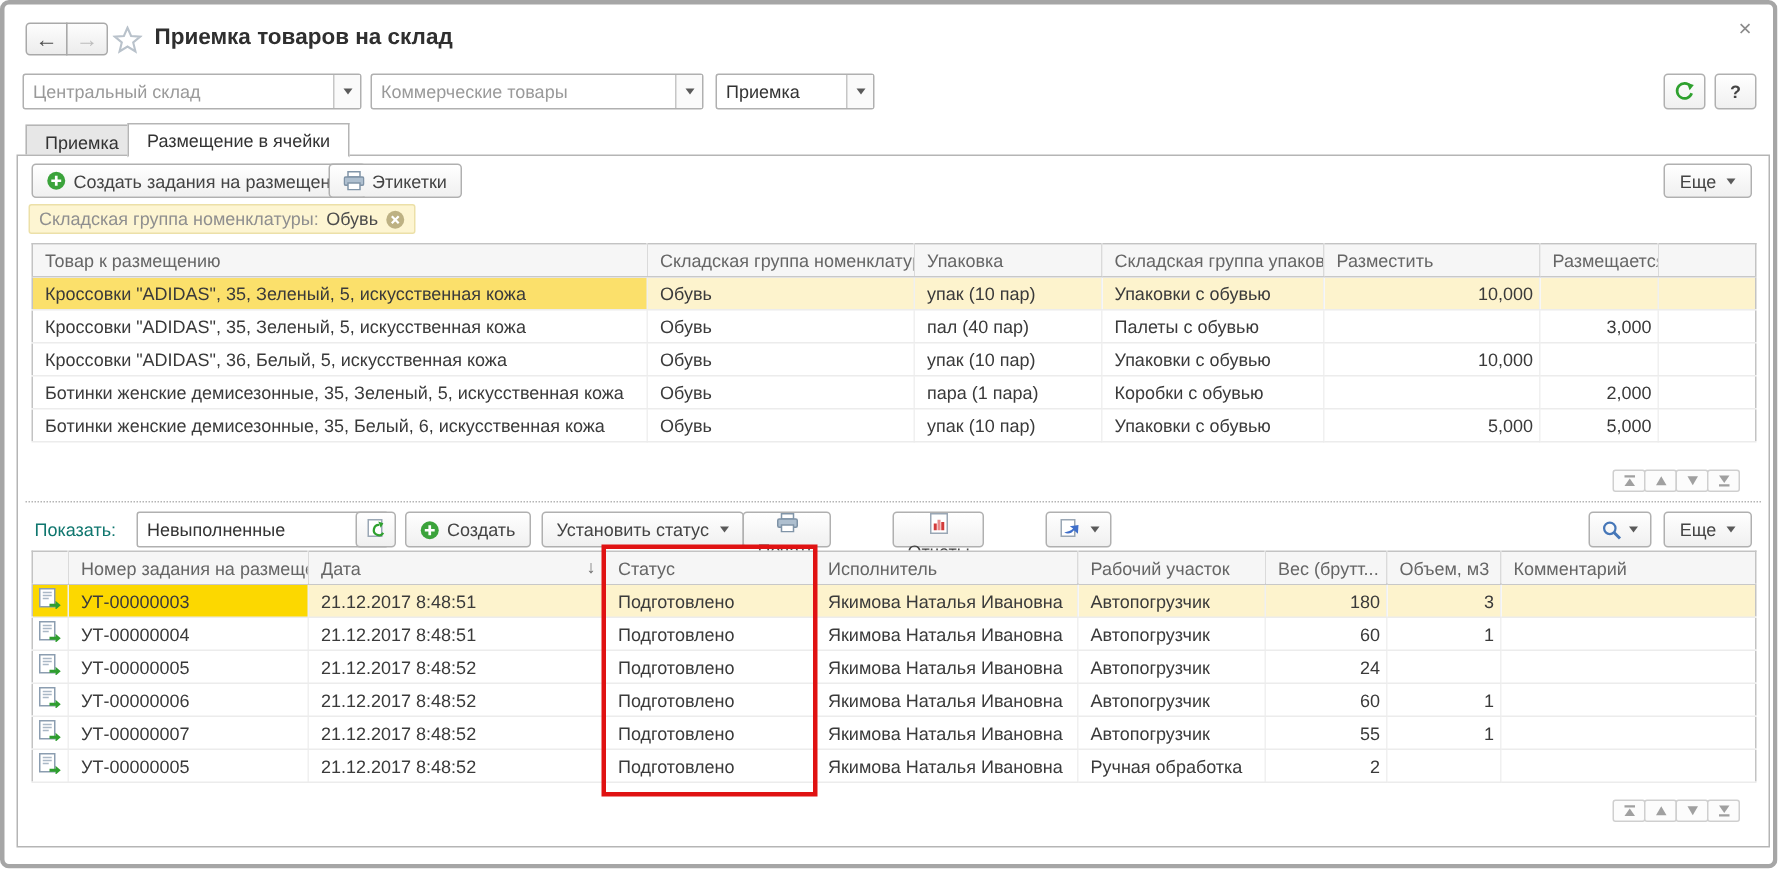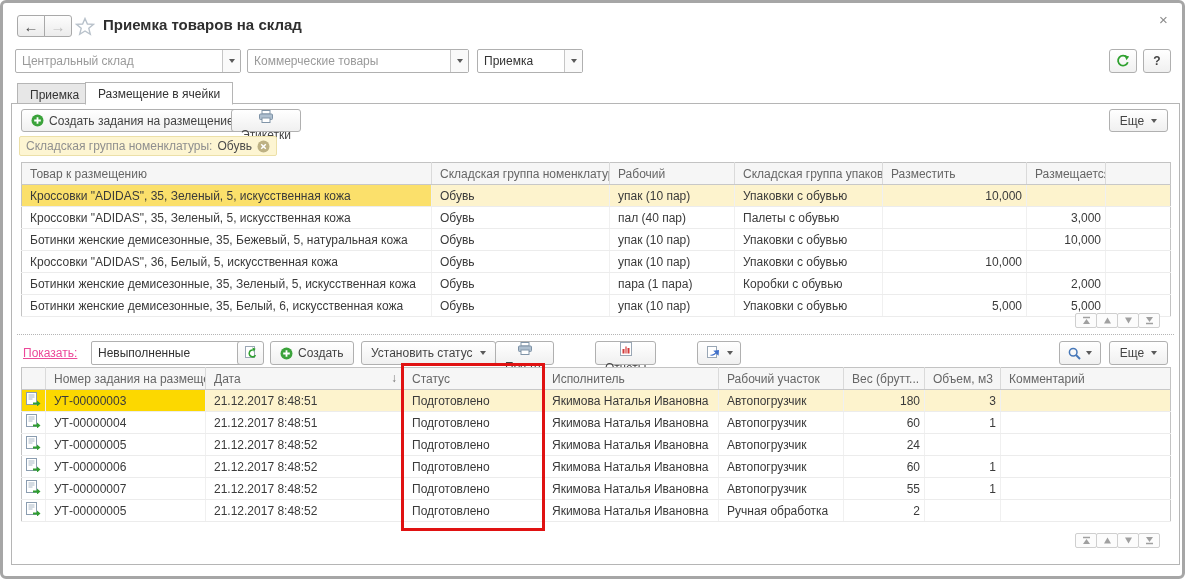--- a/index.html
+++ b/index.html
@@ -62,21 +62,21 @@
   .stripbtn{width:22px;height:15px;box-sizing:border-box;border:1px solid #cfcfcf;background:#fcfcfc;
     display:flex;align-items:center;justify-content:center;margin-left:-1px;border-radius:2px;}
   
   .dashes{border-top:1px dotted #b5b5b5;height:0;}
   .searchwrap{display:flex;height:24px;box-sizing:border-box;}
   .searchwrap input{width:228px;height:24px;box-sizing:border-box;border:1px solid #b0b0b0;
     padding:0 6px;font:12px "Liberation Sans","DejaVu Sans",sans-serif;color:#444;outline:none;}
   .searchwrap input::placeholder{color:#a8a8a8;}
   .searchclear{width:22px;height:24px;box-sizing:border-box;border:1px solid #b0b0b0;border-left:none;
     display:flex;align-items:center;justify-content:center;color:#8d8d8d;background:#fff;}
-  .lbl{color:#ec4899;text-decoration:underline;}
+  .lbl{color:#0f766e;}
   .redbox{position:absolute;left:398px;top:360px;width:144px;height:168px;box-sizing:border-box;
     border:3px solid #e01212;z-index:10;pointer-events:none;}
   .icn{flex:none;display:inline-flex;}
 </style>
 </head>
 <body>
 
 <div class="screen">
 
   <div class="abs navgroup" style="left:14px;top:12px;">
@@ -136,21 +136,21 @@
 
   <div class="abs btn" style="left:18px;top:106px;">
     <span class="icn">
       <svg width="13" height="13" viewBox="0 0 13 13">
           <circle cx="6.5" cy="6.5" r="6" fill="#3ba33b"></circle>
           <path d="M6.5 3.2v6.6M3.2 6.5h6.6" stroke="#fff" stroke-width="1.8"></path>
         </svg>
     </span>
     <span>Создать задания на размещение</span>
   </div>
-  <div class="abs btn" style="left:228px;top:106px;flex-direction:column;">
+  <div class="abs btn" style="left:216px;top:106px;">
     <span class="icn">
       <svg width="14" height="13" viewBox="0 0 14 13">
           <rect x="3" y="0.5" width="8" height="3.5" fill="#fff" stroke="#8195a8"></rect>
           <rect x="0.5" y="4" width="13" height="5.5" rx="1" fill="#aebfcf" stroke="#7e92a6"></rect>
           <rect x="3" y="8" width="8" height="4.5" fill="#fff" stroke="#8195a8"></rect>
         </svg>
     </span>
     <span>Этикетки</span>
   </div>
   <div class="abs btn" style="left:1106px;top:106px;width:59px;justify-content:center;">
@@ -176,21 +176,21 @@
         <col style="width:125px">
         <col style="width:148px">
         <col style="width:144px">
         <col style="width:79px">
         <col style="width:65px">
       </colgroup>
     <tbody>
         <tr>
       <th>Товар к размещению</th>
       <th>Складская группа номенклатуры</th>
-      <th>Рабочий</th>
+      <th>Упаковка</th>
       <th>Складская группа упаковок</th>
       <th>Разместить</th>
       <th>Размещается</th>
       <th></th>
     </tr>
     <tr class="sel-pale">
       <td class="cur">Кроссовки "ADIDAS", 35, Зеленый, 5, искусственная кожа</td>
       <td>Обувь</td>
       <td>упак (10 пар)</td>
       <td>Упаковки с обувью</td>
@@ -198,29 +198,20 @@
       <td class="num pr-placing"></td>
       <td></td>
     </tr>
     <tr>
       <td>Кроссовки "ADIDAS", 35, Зеленый, 5, искусственная кожа</td>
       <td>Обувь</td>
       <td>пал (40 пар)</td>
       <td>Палеты с обувью</td>
       <td class="num pr-place"></td>
       <td class="num pr-placing">3,000</td>
-      <td></td>
-    </tr>
-    <tr>
-      <td>Ботинки женские демисезонные, 35, Бежевый, 5, натуральная кожа</td>
-      <td>Обувь</td>
-      <td>упак (10 пар)</td>
-      <td>Упаковки с обувью</td>
-      <td class="num pr-place"></td>
-      <td class="num pr-placing">10,000</td>
       <td></td>
     </tr>
     <tr>
       <td>Кроссовки "ADIDAS", 36, Белый, 5, искусственная кожа</td>
       <td>Обувь</td>
       <td>упак (10 пар)</td>
       <td>Упаковки с обувью</td>
       <td class="num pr-place">10,000</td>
       <td class="num pr-placing"></td>
       <td></td>

